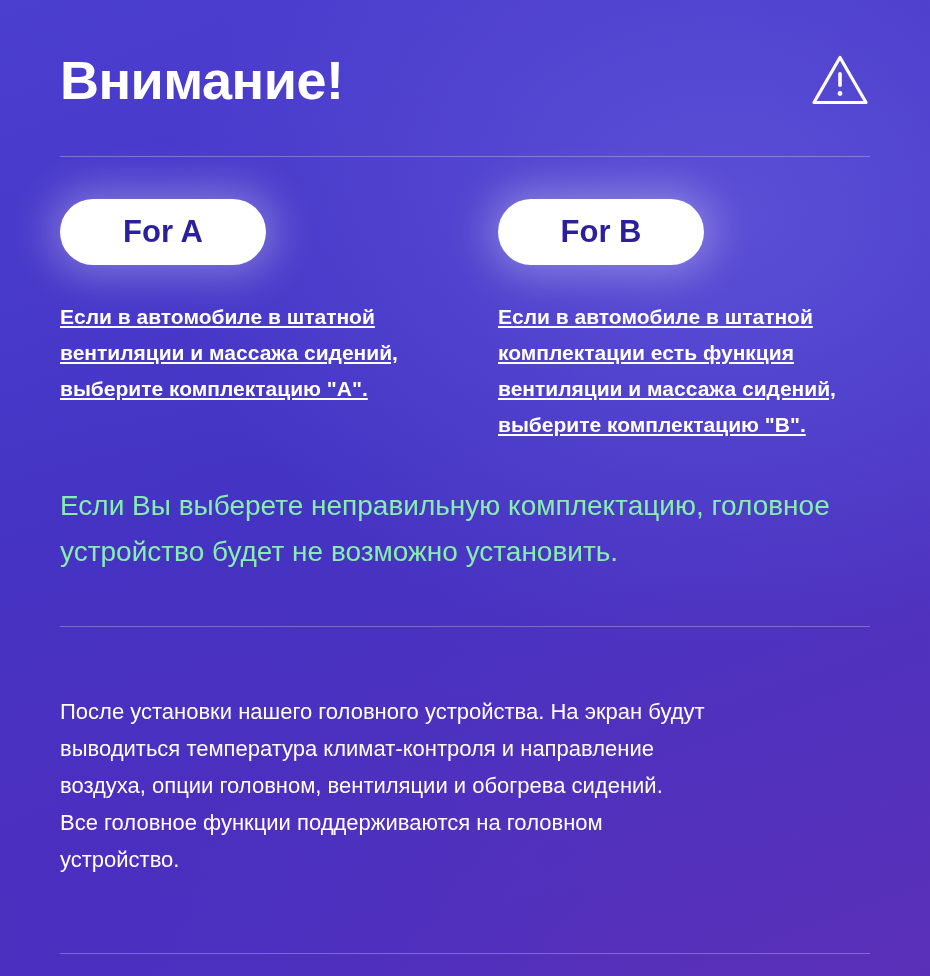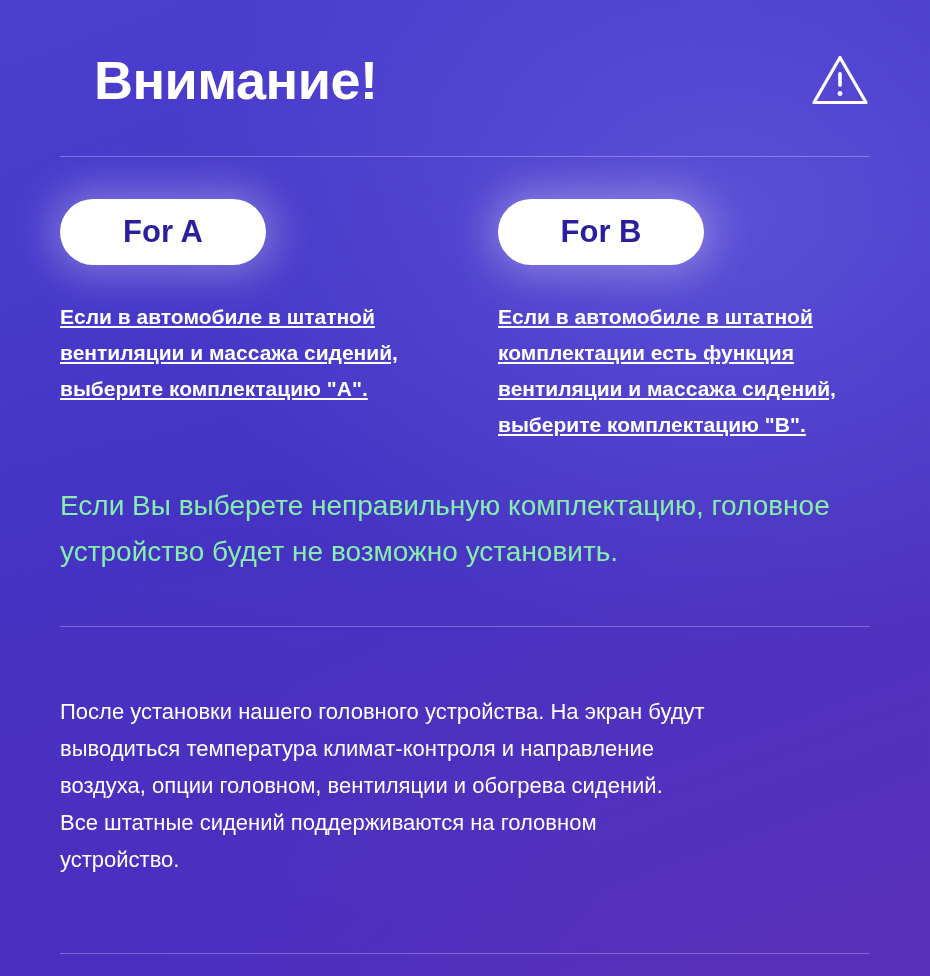--- a/index.html
+++ b/index.html
@@ -23,21 +23,20 @@
     inset: 0;
     padding: 0 60px;
   }
 
   
   .header {
     display: flex;
     align-items: center;
     justify-content: space-between;
     padding-top: 52px;
-    margin-left: 34px;
   }
   .title {
     font-size: 54px;
     font-weight: bold;
     letter-spacing: -0.5px;
     line-height: 1;
     color: #ffffff;
   }
   .warn-icon svg { display: block; }
 
@@ -164,19 +163,19 @@
     <div>Если Вы выберете неправильную комплектацию, головное</div>
     <div class="lastline">устройство будет не возможно установить.</div>
   </div>
 
   <div class="divider2"></div>
 
   <div class="bottom">
     <p>После установки нашего головного устройства. На экран будут</p>
     <p>выводиться температура климат-контроля и направление</p>
     <p class="lastline">воздуха, опции головном, вентиляции и обогрева сидений.</p>
-    <p>Все штатные сидений поддерживаются на головном</p>
+    <p>Все головное функции поддерживаются на головном</p>
     <p class="lastline">устройство.</p>
   </div>
 
   <div class="divider3"></div>
 
 </div>
 
 </body></html>

